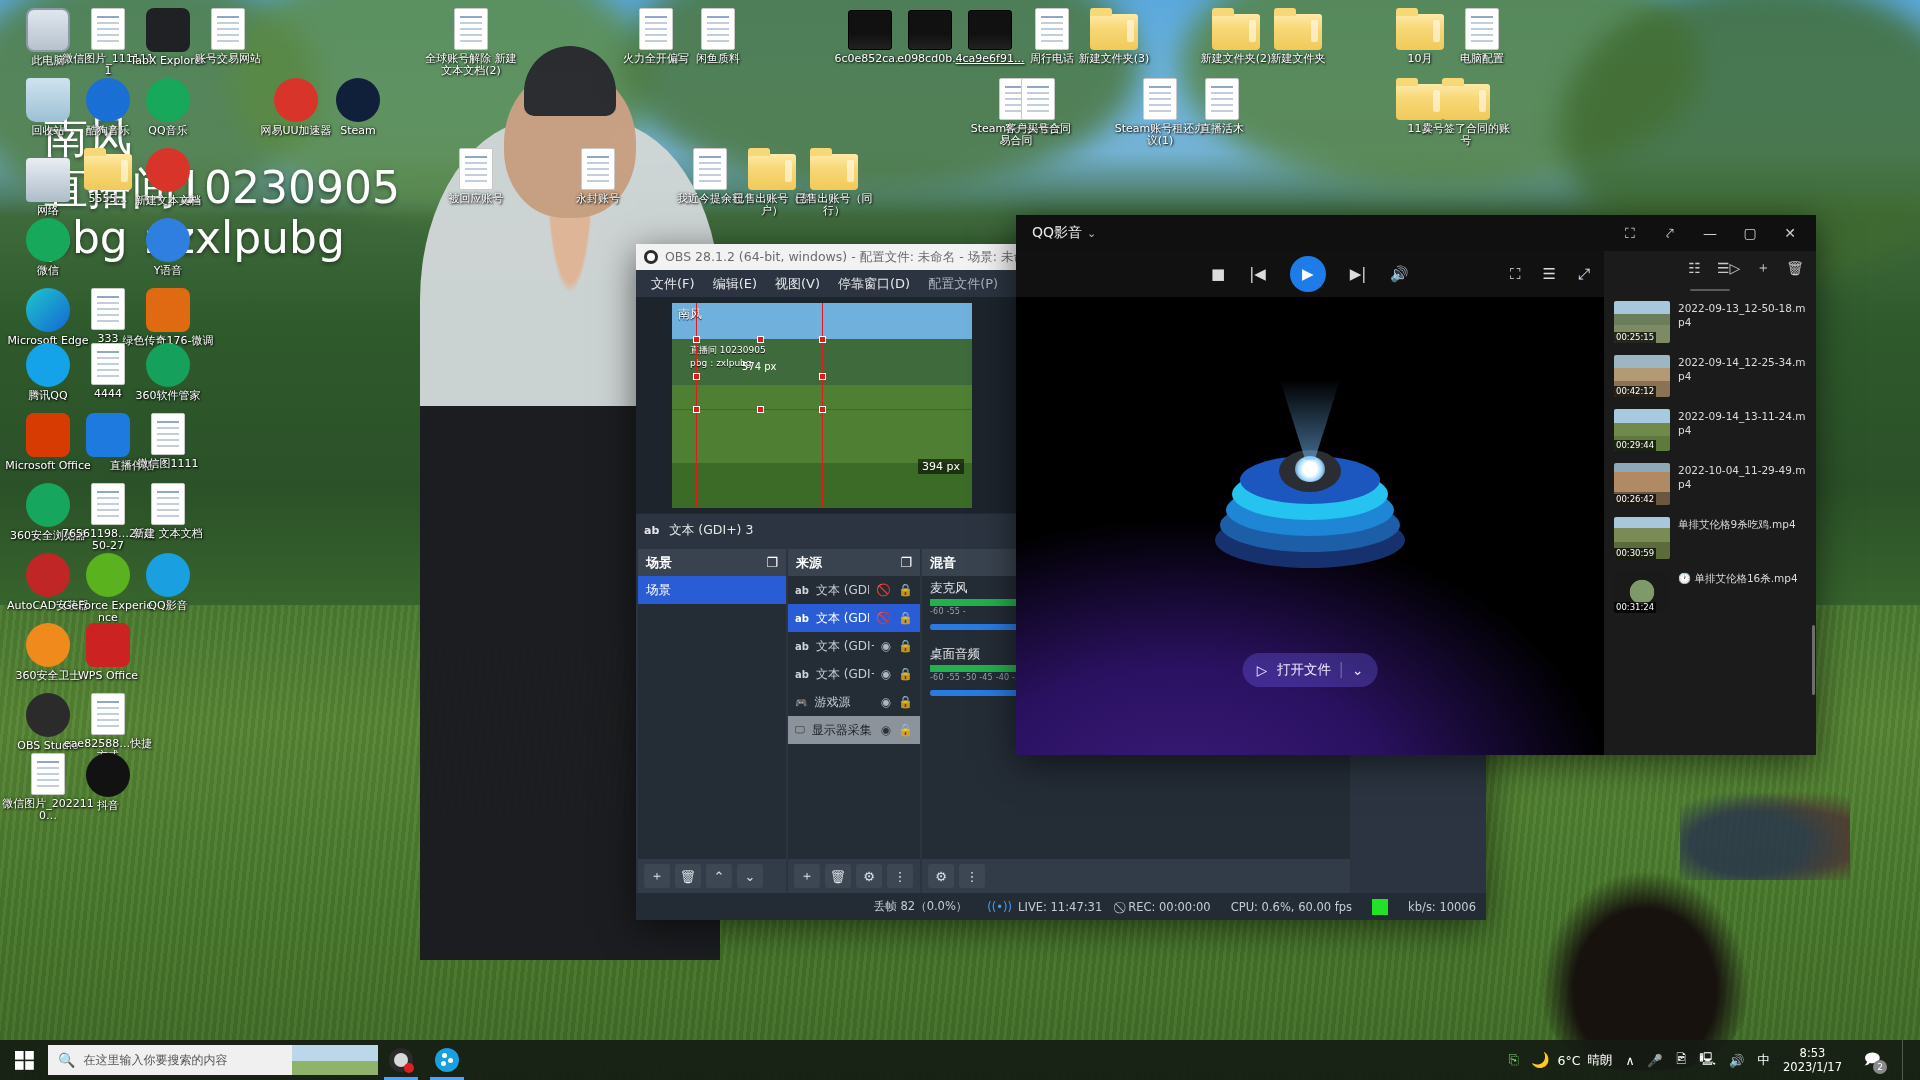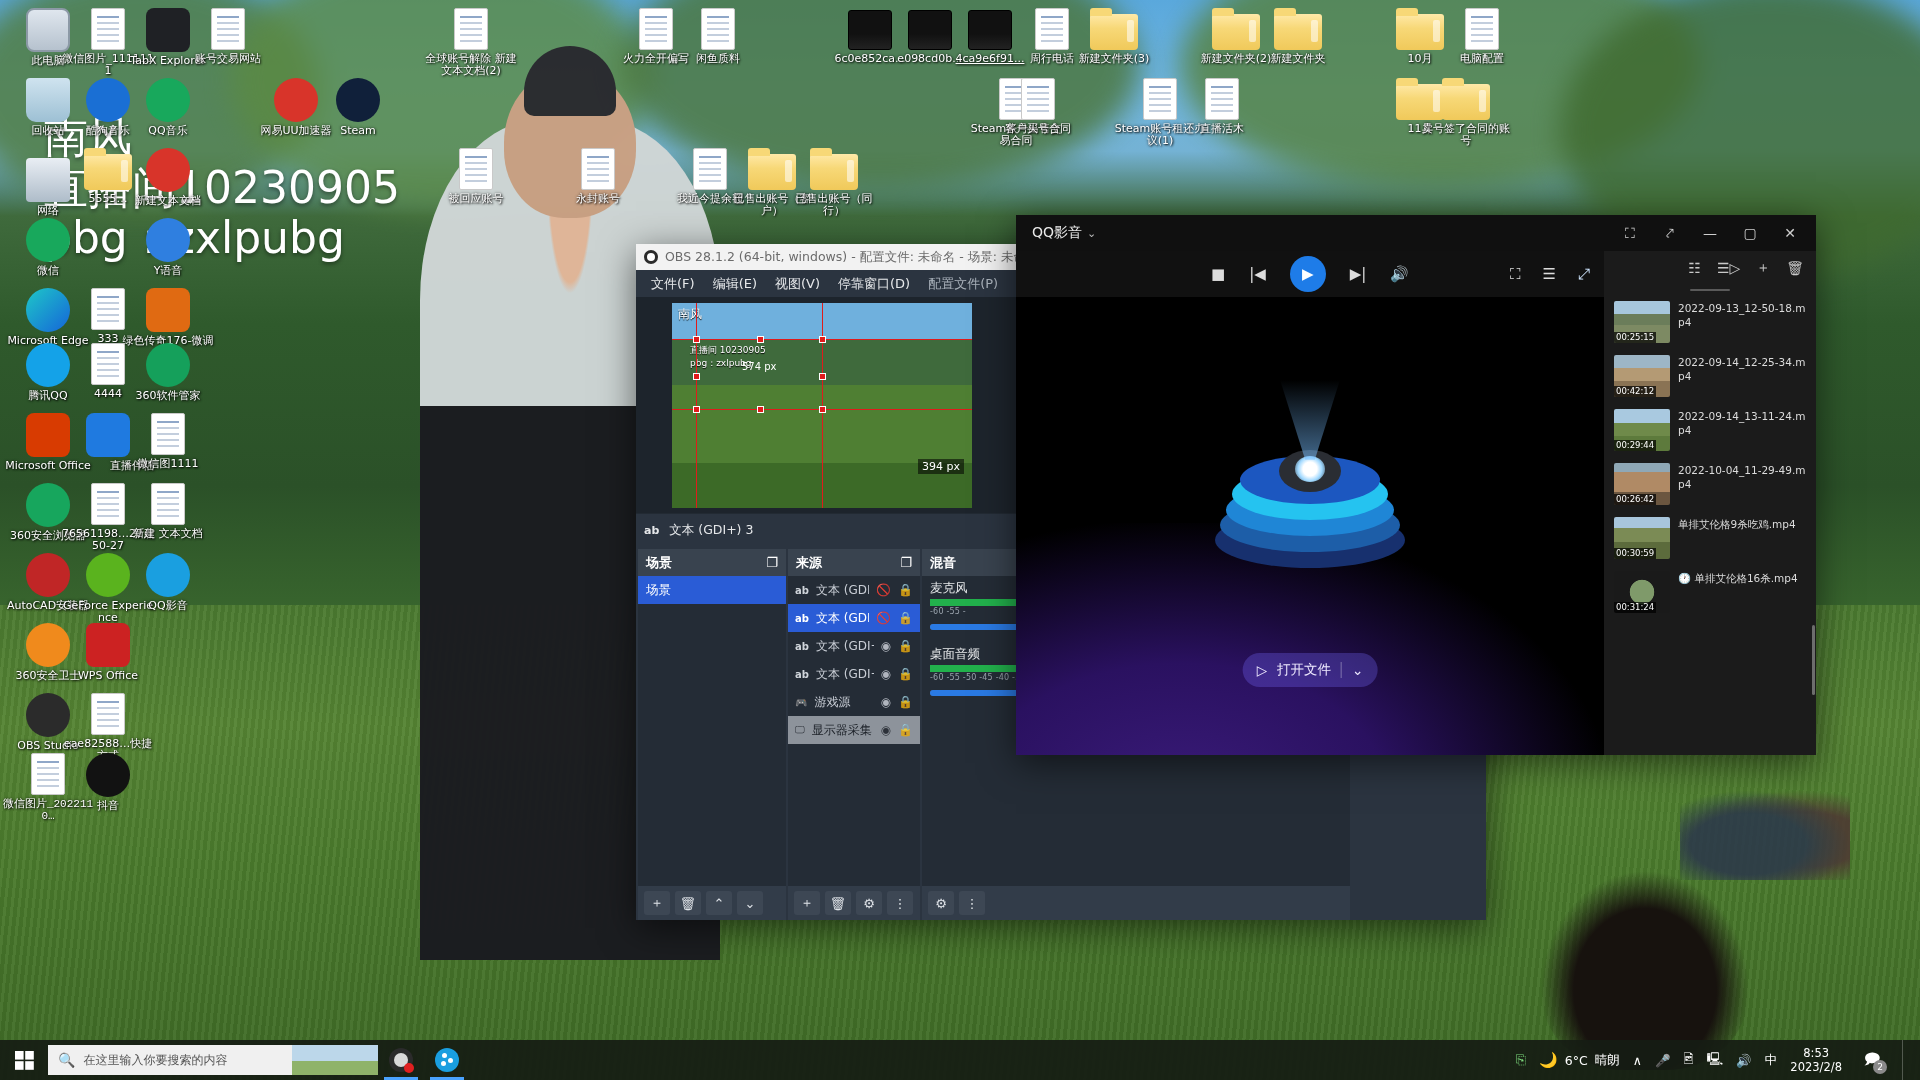--- a/index.html
+++ b/index.html
@@ -447,21 +447,21 @@
       <span class="lbl">WPS Office</span>
     </div>
     <div class="dicon" style="left: 2px; top: 693px;">
       <span class="glyph ico-rnd" style="background:#2b2b2b"></span>
       <span class="lbl">OBS Studio</span>
     </div>
     <div class="dicon" style="left: 62px; top: 693px;">
       <span class="glyph ico-doc"></span>
       <span class="lbl">eae82588…快捷方式</span>
     </div>
-    <div class="dicon" style="left: 2px; top: 753px; font-family: Liberation Mono, monospace;">
+    <div class="dicon" style="left: 2px; top: 753px;">
       <span class="glyph ico-doc"></span>
       <span class="lbl">微信图片_2022110…</span>
     </div>
     <div class="dicon" style="left: 62px; top: 753px;">
       <span class="glyph ico-rnd" style="background:#121212"></span>
       <span class="lbl">抖音</span>
     </div>
   </div>
 
 <div class="win" id="obs">
@@ -626,20 +626,34 @@
       <div style="display:flex;gap:4px;">
         <span class="ctl-btn" style="flex:1">自动虚拟摄像机</span>
         <span class="ctl-btn" style="width:26px">⚙</span>
       </div>
       <span class="ctl-btn">工作室模式</span>
       <span class="ctl-btn">设置</span>
       <span class="ctl-btn">退出</span>
     </div>
   </div>
 
+  <div id="obs-status">
+    <span>丢帧 82（0.0%）</span>
+    <span style="display:flex;align-items:center;gap:6px;">
+      <span style="color:#3da0ff">((•))</span>
+      <span>LIVE: 11:47:31</span>
+    </span>
+    <span style="display:flex;align-items:center;gap:6px;">
+      <span>⃠</span>
+      <span>REC: 00:00:00</span>
+    </span>
+    <span>CPU: 0.6%, 60.00 fps</span>
+    <span class="sq"></span>
+    <span>kb/s: 10006</span>
+  </div>
 </div>
 
 <div class="win" id="qq">
   <div id="qq-title">
     <span style="font-size:14px;">QQ影音</span>
     <span style="margin-left:5px;font-size:11px;color:#bdbdbd;">⌄</span>
     <span class="tbtns">
       <span class="tb">⛶</span>
       <span class="tb">⤤</span>
       <span class="tb">—</span>
@@ -781,21 +795,21 @@
       <span>晴朗</span>
     </span>
     <span>∧</span>
     <span>🎤</span>
     <span>🖻</span>
     <span>🖳</span>
     <span>🔊</span>
     <span>中</span>
     <span id="clock">
       <div>8:53</div>
-      <div>2023/2/8</div>
+      <div>2023/1/17</div>
     </span>
     <span id="notif">
       <span style="font-size:15px;">🗩</span>
       <span class="badge">2</span>
     </span>
     <span id="desktop-btn"></span>
   </div>
 </div>
 
 </body></html>

